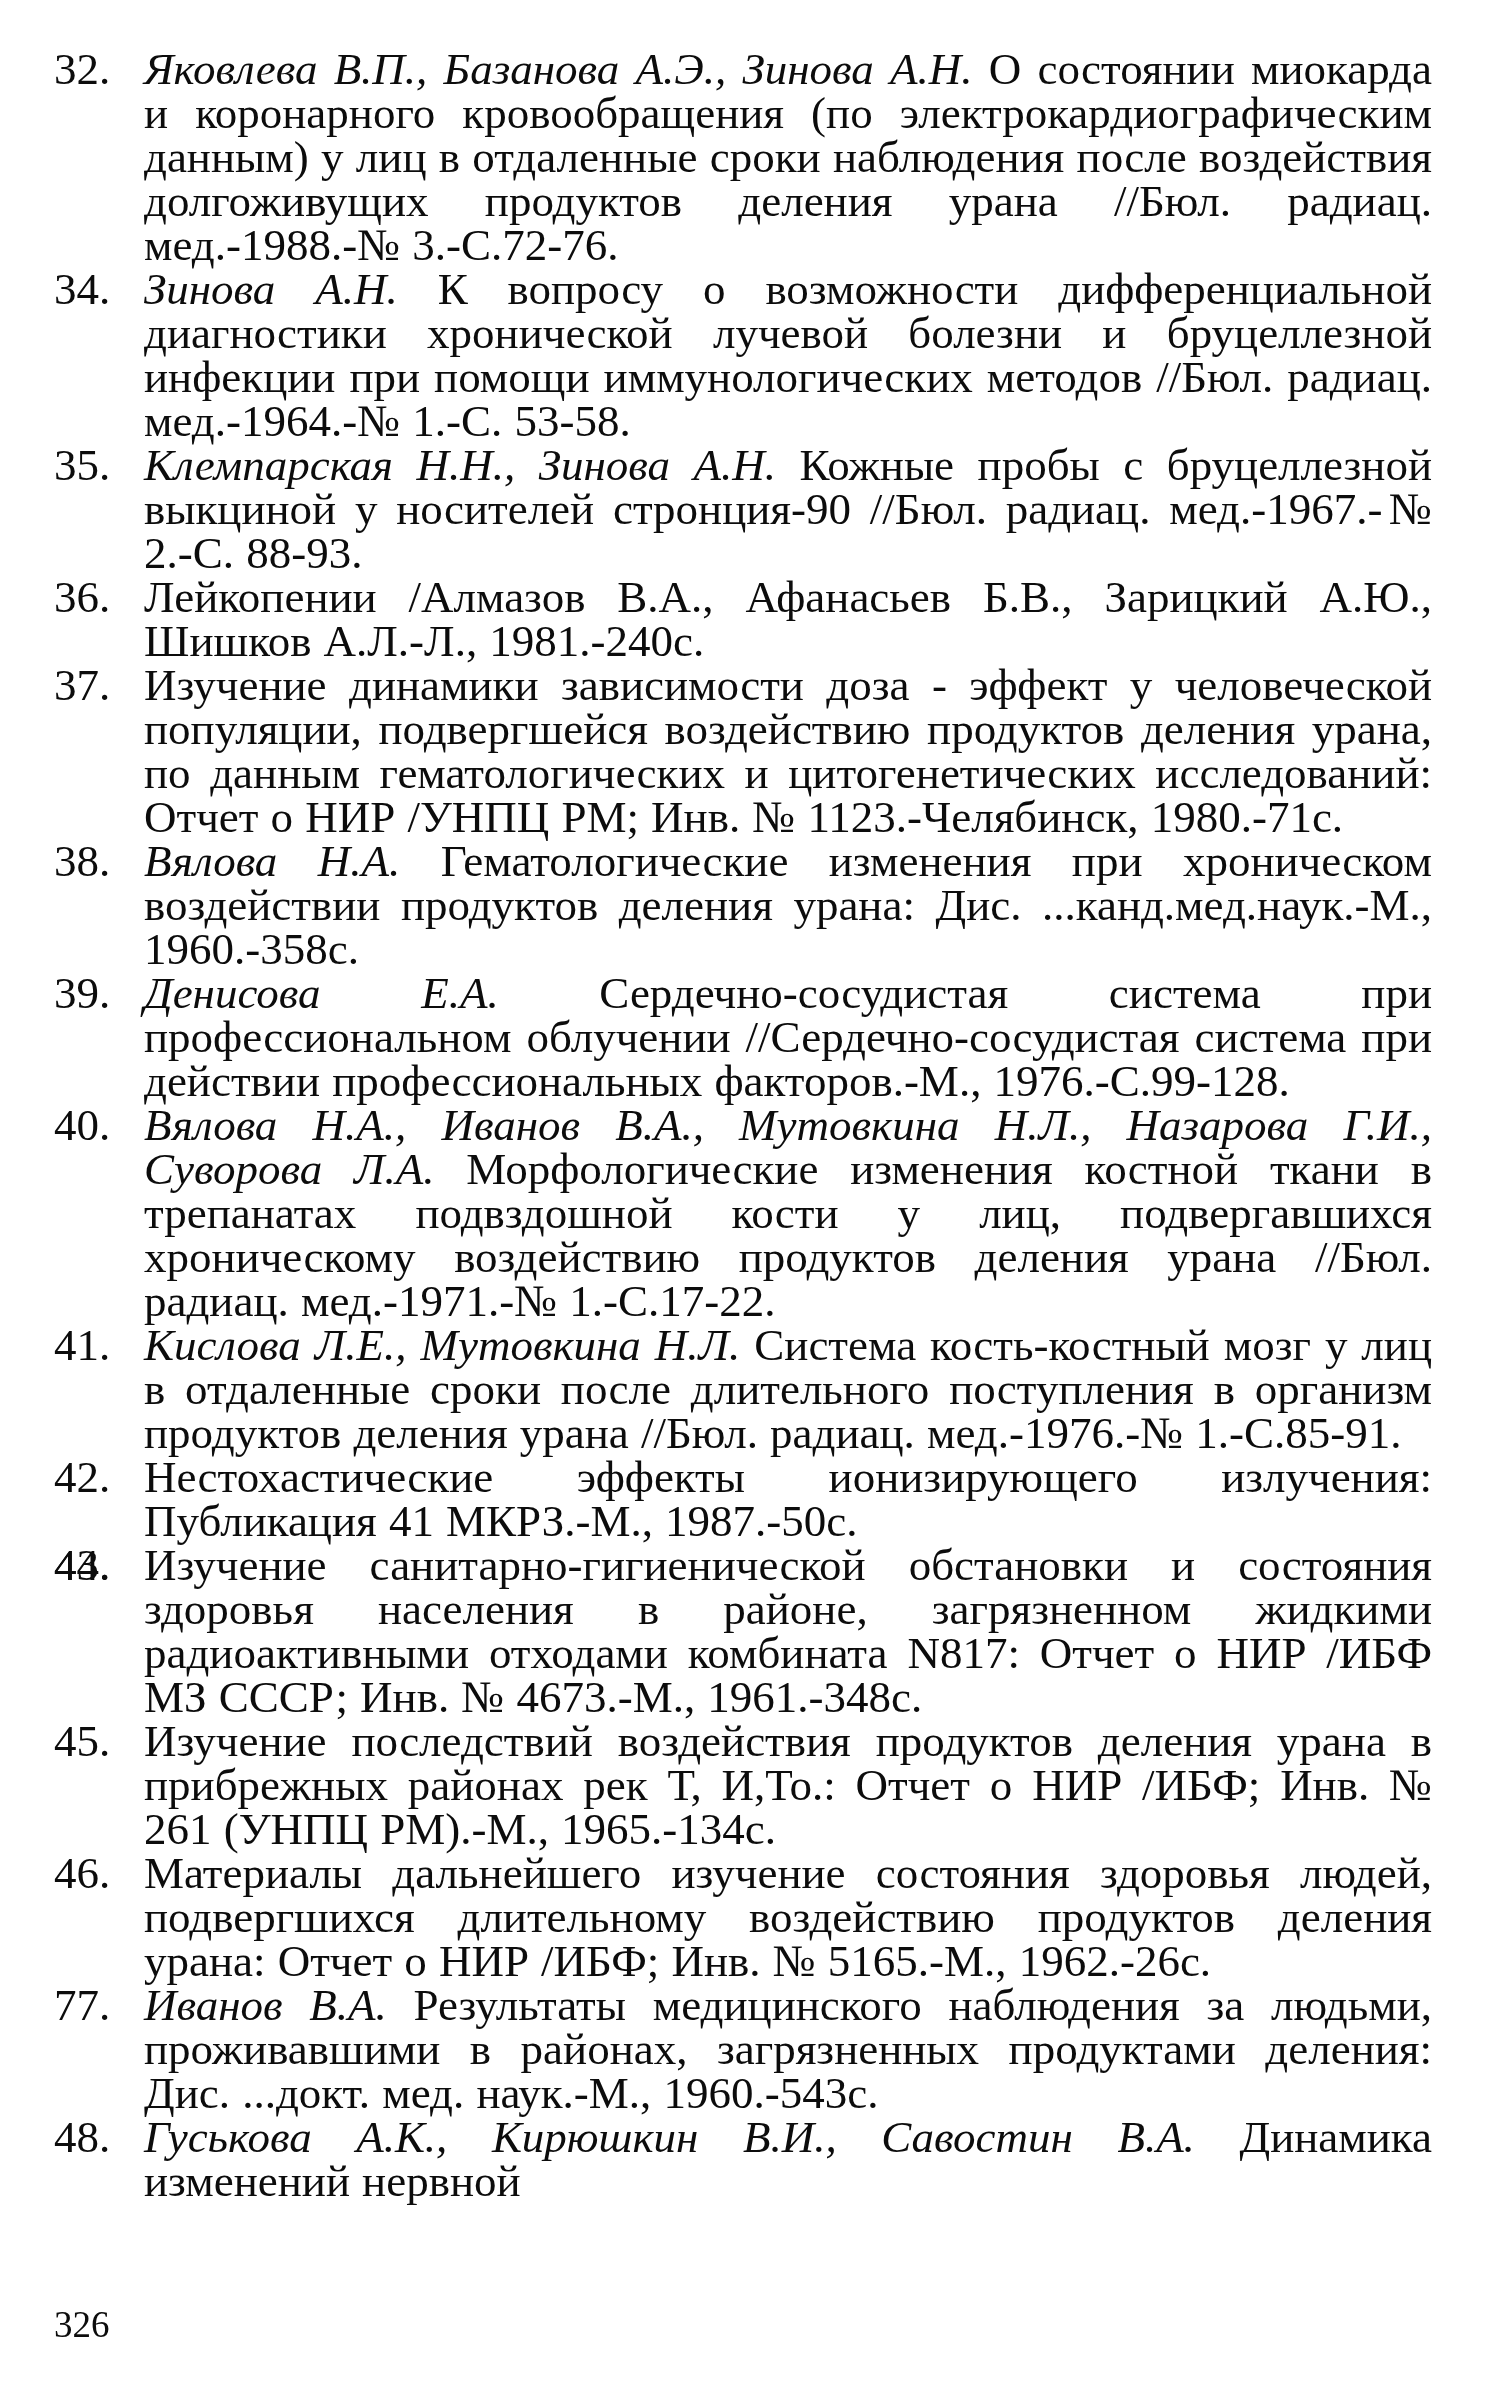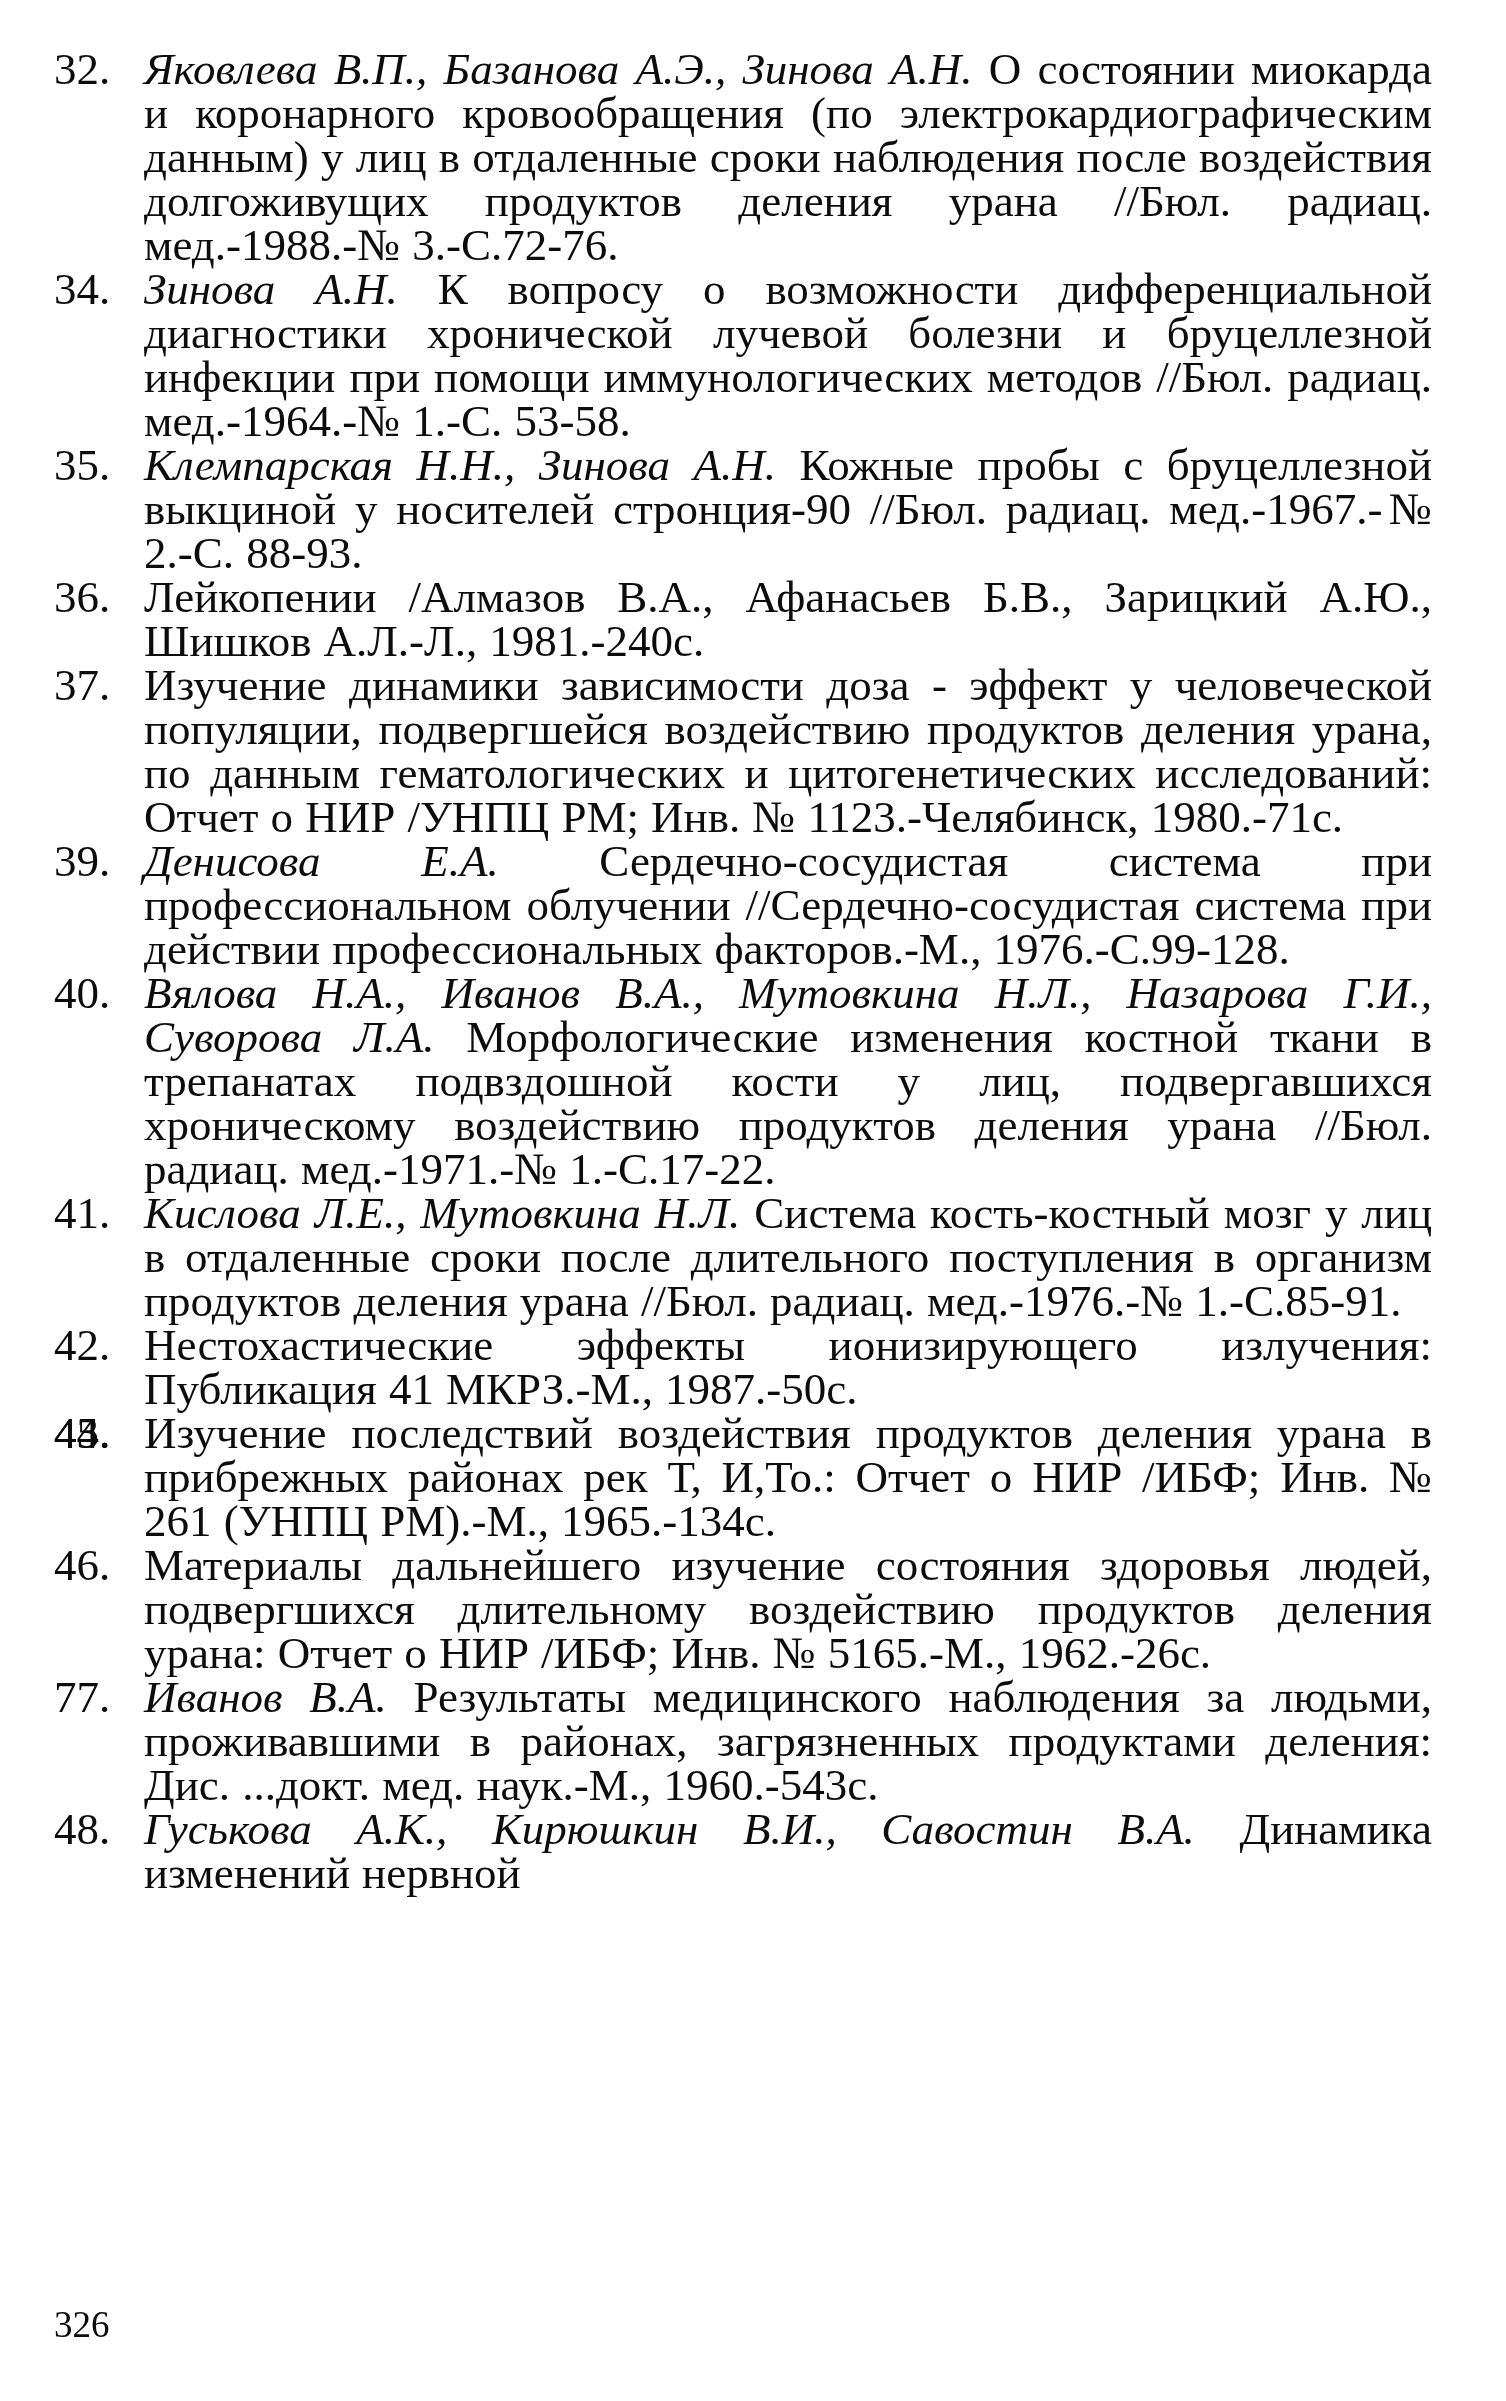--- a/index.html
+++ b/index.html
@@ -58,32 +58,33 @@
 
 
     <p class="ref-item"><span class="ref-num">34.</span><em class="ref-authors">Зинова А.Н.</em> <span class="ref-text">К вопросу о возможности дифференциальной диагностики хронической лучевой болезни и бруцеллезной инфекции при помощи иммунологических методов //Бюл. радиац. мед.-1964.-№ 1.-С. 53-58.</span></p>
 
     <p class="ref-item"><span class="ref-num">35.</span><em class="ref-authors">Клемпарская Н.Н., Зинова А.Н.</em> <span class="ref-text">Кожные пробы с бруцеллезной выкциной у носителей стронция-90 //Бюл. радиац. мед.-1967.-№ 2.-С. 88-93.</span></p>
 
     <p class="ref-item"><span class="ref-num">36.</span><em class="ref-authors"></em> <span class="ref-text">Лейкопении /Алмазов В.А., Афанасьев Б.В., Зарицкий А.Ю., Шишков А.Л.-Л., 1981.-240с.</span></p>
 
     <p class="ref-item"><span class="ref-num">37.</span><em class="ref-authors"></em> <span class="ref-text">Изучение динамики зависимости доза - эффект у человеческой популяции, подвергшейся воздействию продуктов деления урана, по данным гематологических и цитогенетических исследований: Отчет о НИР /УНПЦ РМ; Инв. № 1123.-Челябинск, 1980.-71с.</span></p>
 
+    <p class="ref-item"><span class="ref-num">38.</span><em class="ref-authors">Вялова Н.А.</em> <span class="ref-text">Гематологические изменения при хроническом воздействии продуктов деления урана: Дис. ...канд.мед.наук.-М., 1960.-358с.</span></p>
 
     <p class="ref-item"><span class="ref-num">39.</span><em class="ref-authors">Денисова Е.А.</em> <span class="ref-text">Сердечно-сосудистая система при профессиональном облучении //Сердечно-сосудистая система при действии профессиональных факторов.-М., 1976.-С.99-128.</span></p>
 
     <p class="ref-item"><span class="ref-num">40.</span><em class="ref-authors">Вялова Н.А., Иванов В.А., Мутовкина Н.Л., Назарова Г.И., Суворова Л.А.</em> <span class="ref-text">Морфологические изменения костной ткани в трепанатах подвздошной кости у лиц, подвергавшихся хроническому воздействию продуктов деления урана //Бюл. радиац. мед.-1971.-№ 1.-С.17-22.</span></p>
 
     <p class="ref-item"><span class="ref-num">41.</span><em class="ref-authors">Кислова Л.Е., Мутовкина Н.Л.</em> <span class="ref-text">Система кость-костный мозг у лиц в отдаленные сроки после длительного поступления в организм продуктов деления урана //Бюл. радиац. мед.-1976.-№ 1.-С.85-91.</span></p>
 
     <p class="ref-item"><span class="ref-num">42.</span><em class="ref-authors"></em> <span class="ref-text">Нестохастические эффекты ионизирующего излучения: Публикация 41 МКРЗ.-М., 1987.-50с.</span></p>
 
     <p class="ref-item"><span class="ref-num">43.</span><em class="ref-authors"></em> </p>
 
-    <p class="ref-item"><span class="ref-num">44.</span><em class="ref-authors"></em> </p>
+    <p class="ref-item"><span class="ref-num">44.</span><em class="ref-authors"></em> <span class="ref-text">Изучение санитарно-гигиенической обстановки и состояния здоровья населения в районе, загрязненном жидкими радиоактивными отходами комбината N817: Отчет о НИР /ИБФ МЗ СССР; Инв. № 4673.-М., 1961.-348с.</span></p>
 
     <p class="ref-item"><span class="ref-num">45.</span><em class="ref-authors"></em> <span class="ref-text">Изучение последствий воздействия продуктов деления урана в прибрежных районах рек Т, И,То.: Отчет о НИР /ИБФ; Инв. № 261 (УНПЦ РМ).-М., 1965.-134с.</span></p>
 
     <p class="ref-item"><span class="ref-num">46.</span><em class="ref-authors"></em> <span class="ref-text">Материалы дальнейшего изучение состояния здоровья людей, подвергшихся длительному воздействию продуктов деления урана: Отчет о НИР /ИБФ; Инв. № 5165.-М., 1962.-26с.</span></p>
 
     <p class="ref-item"><span class="ref-num">77.</span><em class="ref-authors">Иванов В.А.</em> <span class="ref-text">Результаты медицинского наблюдения за людьми, проживавшими в районах, загрязненных продуктами деления: Дис. ...докт. мед. наук.-М., 1960.-543с.</span></p>
 
     <p class="ref-item"><span class="ref-num">48.</span><em class="ref-authors">Гуськова А.К., Кирюшкин В.И., Савостин В.А.</em> <span class="ref-text">Динамика изменений нервной</span></p>
 
   </div>

